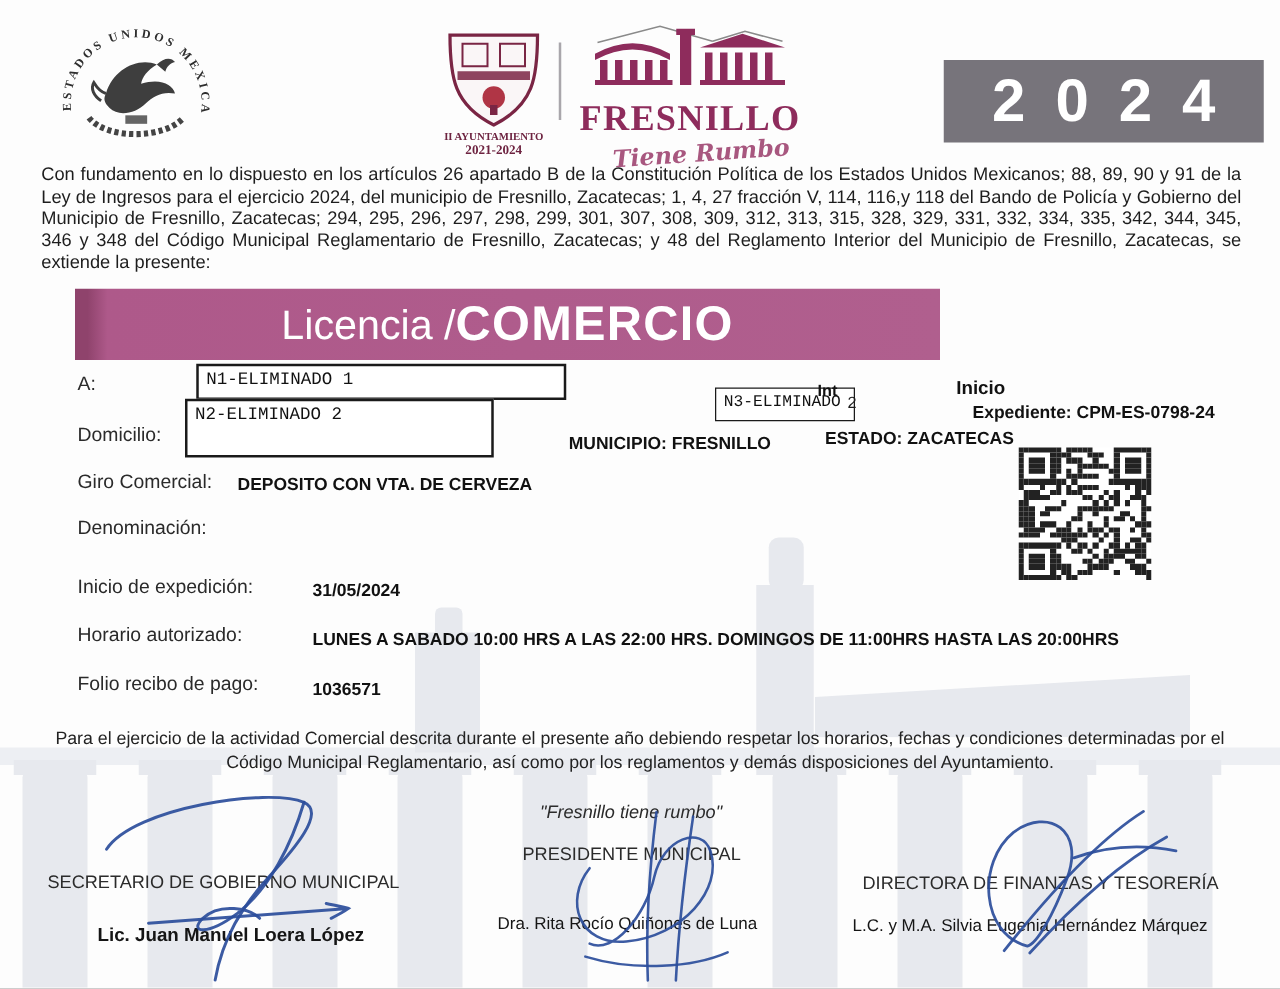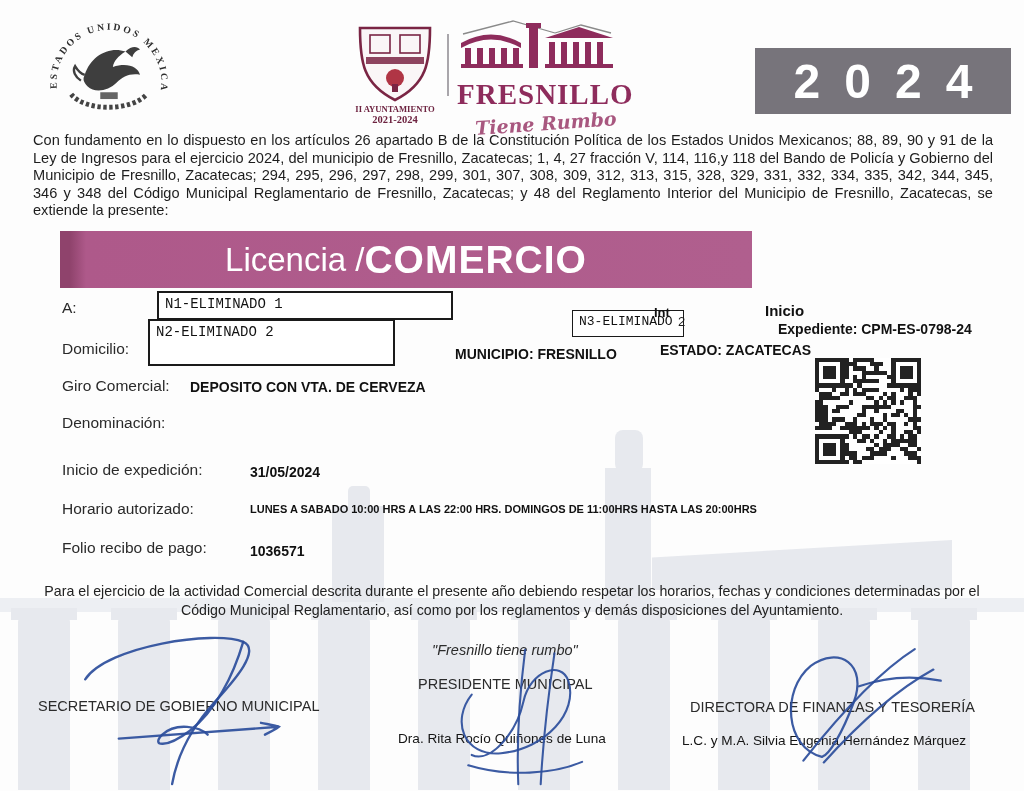--- a/index.html
+++ b/index.html
@@ -14,21 +14,21 @@
   .wband{left:0;top:598px;width:1024px;height:14px;background:#edeff3;}
   .wmon-c{left:605px;top:468px;width:46px;height:152px;}
   .wmon-c-head{left:615px;top:430px;width:28px;height:42px;border-radius:8px;}
   .wmon-l{left:332px;top:506px;width:52px;height:96px;}
   .wmon-l-head{left:348px;top:486px;width:22px;height:24px;border-radius:5px;}
   .wslab{left:652px;top:540px;width:300px;height:50px;clip-path:polygon(0 35%,100% 0,100% 100%,0 100%);}
   
   .seal{left:46px;top:12px;width:126px;height:114px;z-index:1;}
   .crest{left:348px;top:24px;width:94px;height:102px;z-index:1;}
   .hdr-divider{left:447px;top:34px;width:2px;height:62px;background:#a9a6ab;z-index:1;}
-  .logo{left:457px;top:18px;width:190px;z-index:1;}
+  .logo{left:457px;top:18px;width:190px;z-index:1;text-align:center;}
   .logo-title{font-family:"Liberation Serif",serif;font-weight:700;font-size:29px;
               color:#8e2c5c;letter-spacing:1px;line-height:1;margin-top:2px;}
   .logo-tag{font-family:"DejaVu Serif",serif;font-style:italic;font-weight:700;font-size:19px;
             color:#a8577f;transform:rotate(-4deg);margin:2px 0 0 18px;}
   .year-badge{left:755px;top:48px;width:256px;height:66px;background:#77747b;z-index:1;
               color:#fff;font-weight:700;font-size:48px;letter-spacing:24px;
               display:flex;align-items:center;justify-content:center;text-indent:24px;}
   
   .intro{left:33px;top:132px;width:960px;font-size:14.6px;line-height:17.6px;
          text-align:justify;color:#1d1d1d;z-index:1;}
@@ -496,28 +496,29 @@
       <i style="left:29.68px;top:101.76px;width:4.24px;height:4.24px"></i>
       <i style="left:38.16px;top:101.76px;width:4.24px;height:4.24px"></i>
       <i style="left:42.40px;top:101.76px;width:4.24px;height:4.24px"></i>
       <i style="left:101.76px;top:101.76px;width:4.24px;height:4.24px"></i>
     </div>
 
   <div class="abs lbl" style="left:62px;top:461px">Inicio de expedición:</div>
   <div class="abs val-b" style="left:250px;top:464px">31/05/2024</div>
 
   <div class="abs lbl" style="left:62px;top:500px">Horario autorizado:</div>
-  <div class="abs val-b" style="left:250px;top:503px;font-size:11px">LUNES A SABADO 10:00 HRS A LAS 22:00 HRS. DOMINGOS DE 11:00HRS HASTA LAS 20:00HRS</div>
+  <div class="abs val-b" style="left:250px;top:503px;font-size:14px">LUNES A SABADO 10:00 HRS A LAS 22:00 HRS. DOMINGOS DE 11:00HRS HASTA LAS 20:00HRS</div>
 
   <div class="abs lbl" style="left:62px;top:539px">Folio recibo de pago:</div>
   <div class="abs val-b" style="left:250px;top:543px">1036571</div>
 
   <div class="abs footer-par">Para el ejercicio de la actividad Comercial descrita durante el presente año debiendo respetar los horarios, fechas y condiciones determinadas por el Código Municipal Reglamentario, así como por los reglamentos y demás disposiciones del Ayuntamiento.</div>
 
   <div class="abs sig-title" style="left:38px;top:698px">SECRETARIO DE GOBIERNO MUNICIPAL</div>
+  <div class="abs sig-name bold" style="left:78px;top:740px;font-size:15px">Lic. Juan Manuel Loera  López</div>
   <svg class="abs sigsvg" style="left:66px;top:628px" width="232" height="158" viewBox="0 0 232 160">
     <path d="M18,52 C40,18 150,2 178,14 C196,22 170,52 150,74 C128,98 112,124 106,158"></path>
     <path d="M178,14 C168,48 150,84 124,104 C100,122 84,120 96,108 C110,95 134,100 142,108"></path>
     <path d="M52,112 L214,100 M196,96 C206,98 212,99 214,100 C210,103 204,106 200,108"></path>
   </svg>
 
   <div class="abs motto" style="left:432px;top:642px">"Fresnillo tiene rumbo"</div>
   <div class="abs sig-title" style="left:418px;top:676px">PRESIDENTE MUNICIPAL</div>
   <div class="abs sig-name" style="left:398px;top:731px;font-size:13.6px">Dra. Rita Rocío Quiñones de Luna</div>
   <svg class="abs sigsvg" style="left:420px;top:648px" width="200" height="138" viewBox="0 0 200 160">

